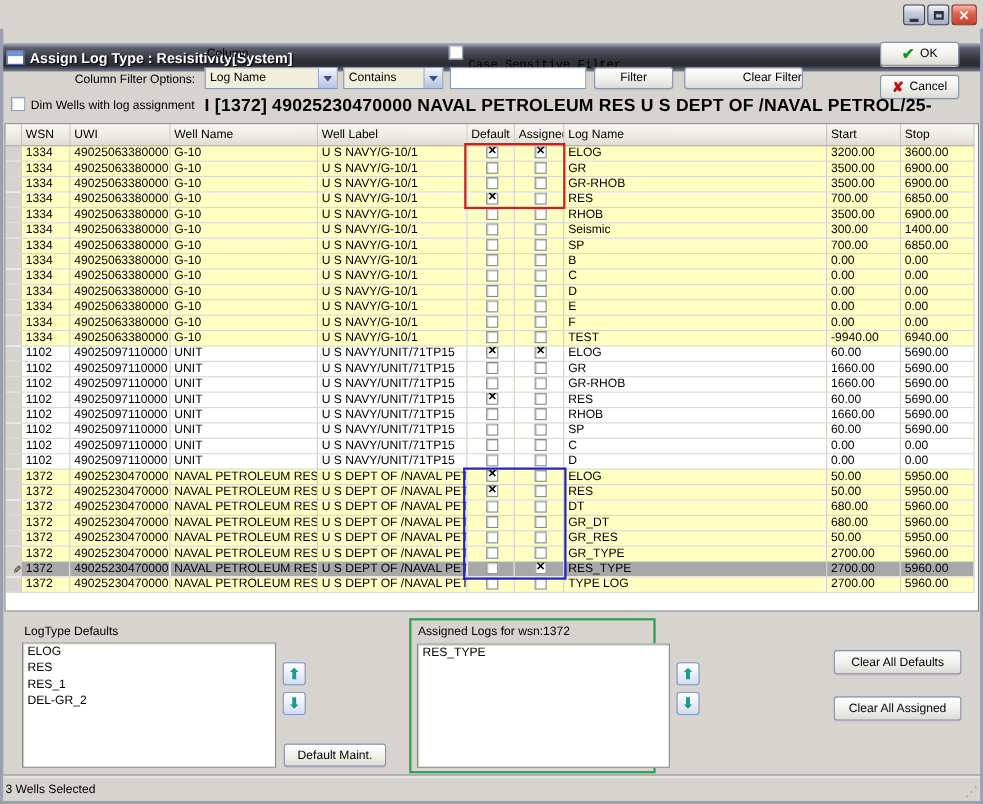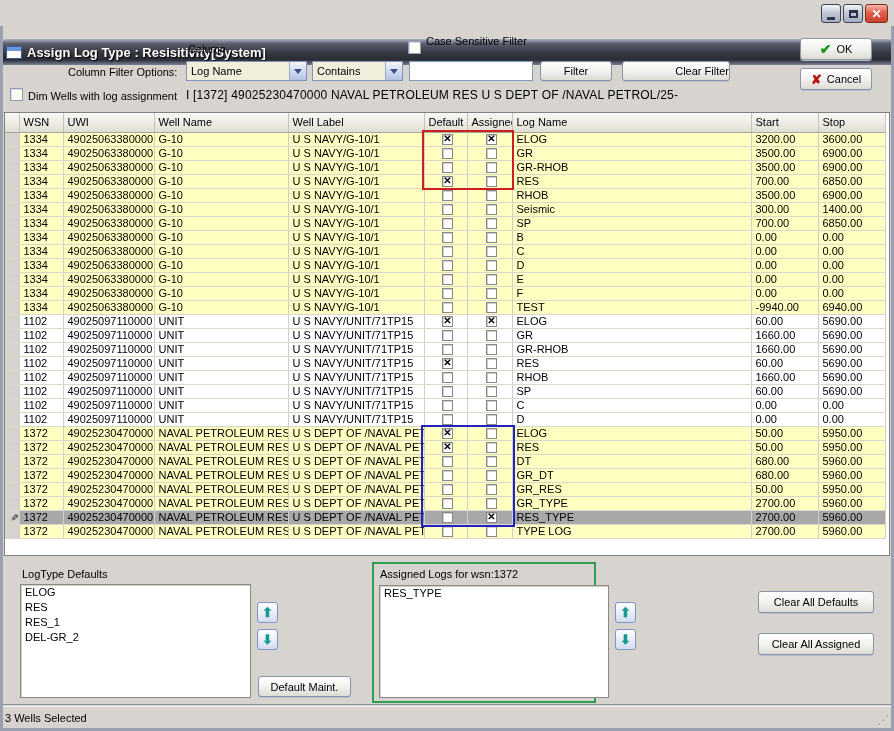--- a/index.html
+++ b/index.html
@@ -50,21 +50,21 @@
   .chev { width:0; height:0; border-left:4px solid transparent; border-right:4px solid transparent; border-top:5px solid #3a4f82; }
   .txtinput { position:absolute; height:20px; background:#fff; border:1px solid #7F9DB9; font-size:11px; padding:0 3px; font-family:"Liberation Sans",sans-serif; }
   .btn {
     position:absolute; border:1px solid #8A94A8; border-radius:3px;
     background:linear-gradient(180deg,#ffffff 0%,#f0f0ec 55%,#dddcd4 100%);
     font-size:11px; color:#000; display:flex; align-items:center; justify-content:center;
     font-family:"Liberation Sans",sans-serif; box-shadow:0 1px 0 #b9bdc9;
   }
   .glyph-check { color:#189818; font-weight:bold; font-size:14px; margin-right:5px; }
   .glyph-x { color:#b81414; font-weight:bold; font-size:13px; margin-right:5px; }
-  .selwell { position:absolute; font-size:12px; font-weight:normal; white-space:nowrap; letter-spacing:0.2px; }
+  .selwell { position:absolute; font-size:16px; font-weight:bold; white-space:nowrap; letter-spacing:0.2px; }
 
   
   #grid {
     position:absolute; left:4px; top:112px; width:886px; height:444px;
     background:#fff; border:1px solid #808080; overflow:hidden;
   }
   #gridtable { border-collapse:collapse; table-layout:fixed; width:880px; }
   #gridtable th {
     height:19px; font-size:11px; font-weight:normal; text-align:left; padding:0 0 0 4px;
     background:linear-gradient(180deg,#F8F7F4 0%,#ECEAE3 60%,#DFDCD2 100%);
@@ -128,21 +128,21 @@
     <div class="capbtn close">
         <span>✕</span>
       </div>
   </div>
   <div class="frame l"></div>
   <div class="frame r"></div>
   <div class="frame b"></div>
 
   <div class="lbl" style="left:188px; top:43px;">Column</div>
   <span class="xpcheck" style="left:408px; top:41px;"></span>
-  <div class="lbl" style="left:426px; top:35px;">Case Sensitive Filter</div>
+  <div class="lbl" style="left:426px; top:54px;font-family:Liberation Mono, monospace;">Case Sensitive Filter</div>
 
   <div class="lbl" style="left:68px; top:66px;">Column Filter Options:</div>
   <div class="combo" style="left:186px; top:61px; width:121px;">
     <span class="val">Log Name</span>
     <span class="drop">
         <span class="chev"></span>
       </span>
   </div>
   <div class="combo" style="left:312px; top:61px; width:91px;">
     <span class="val">Contains</span>

